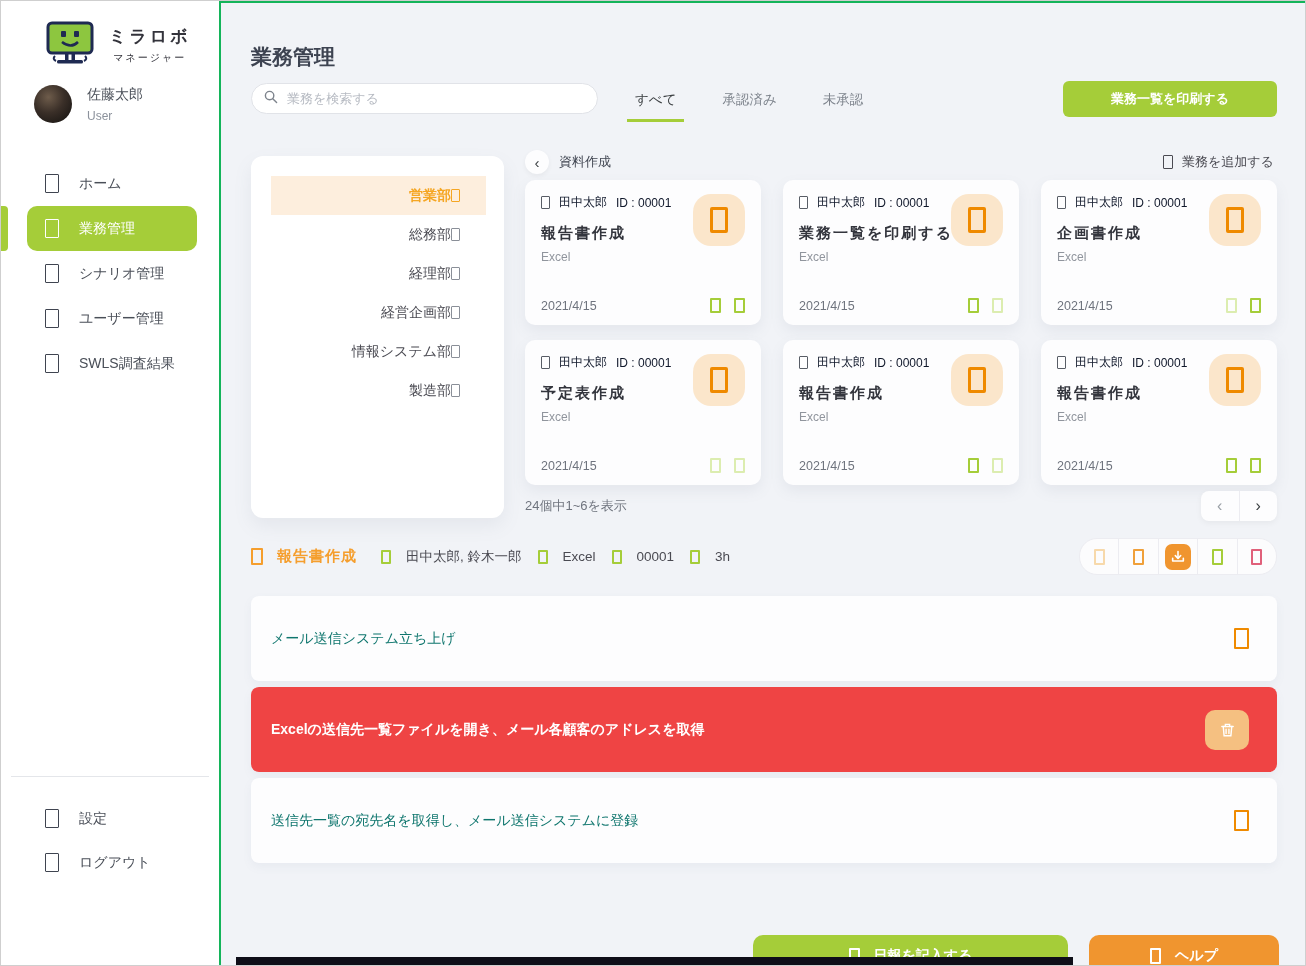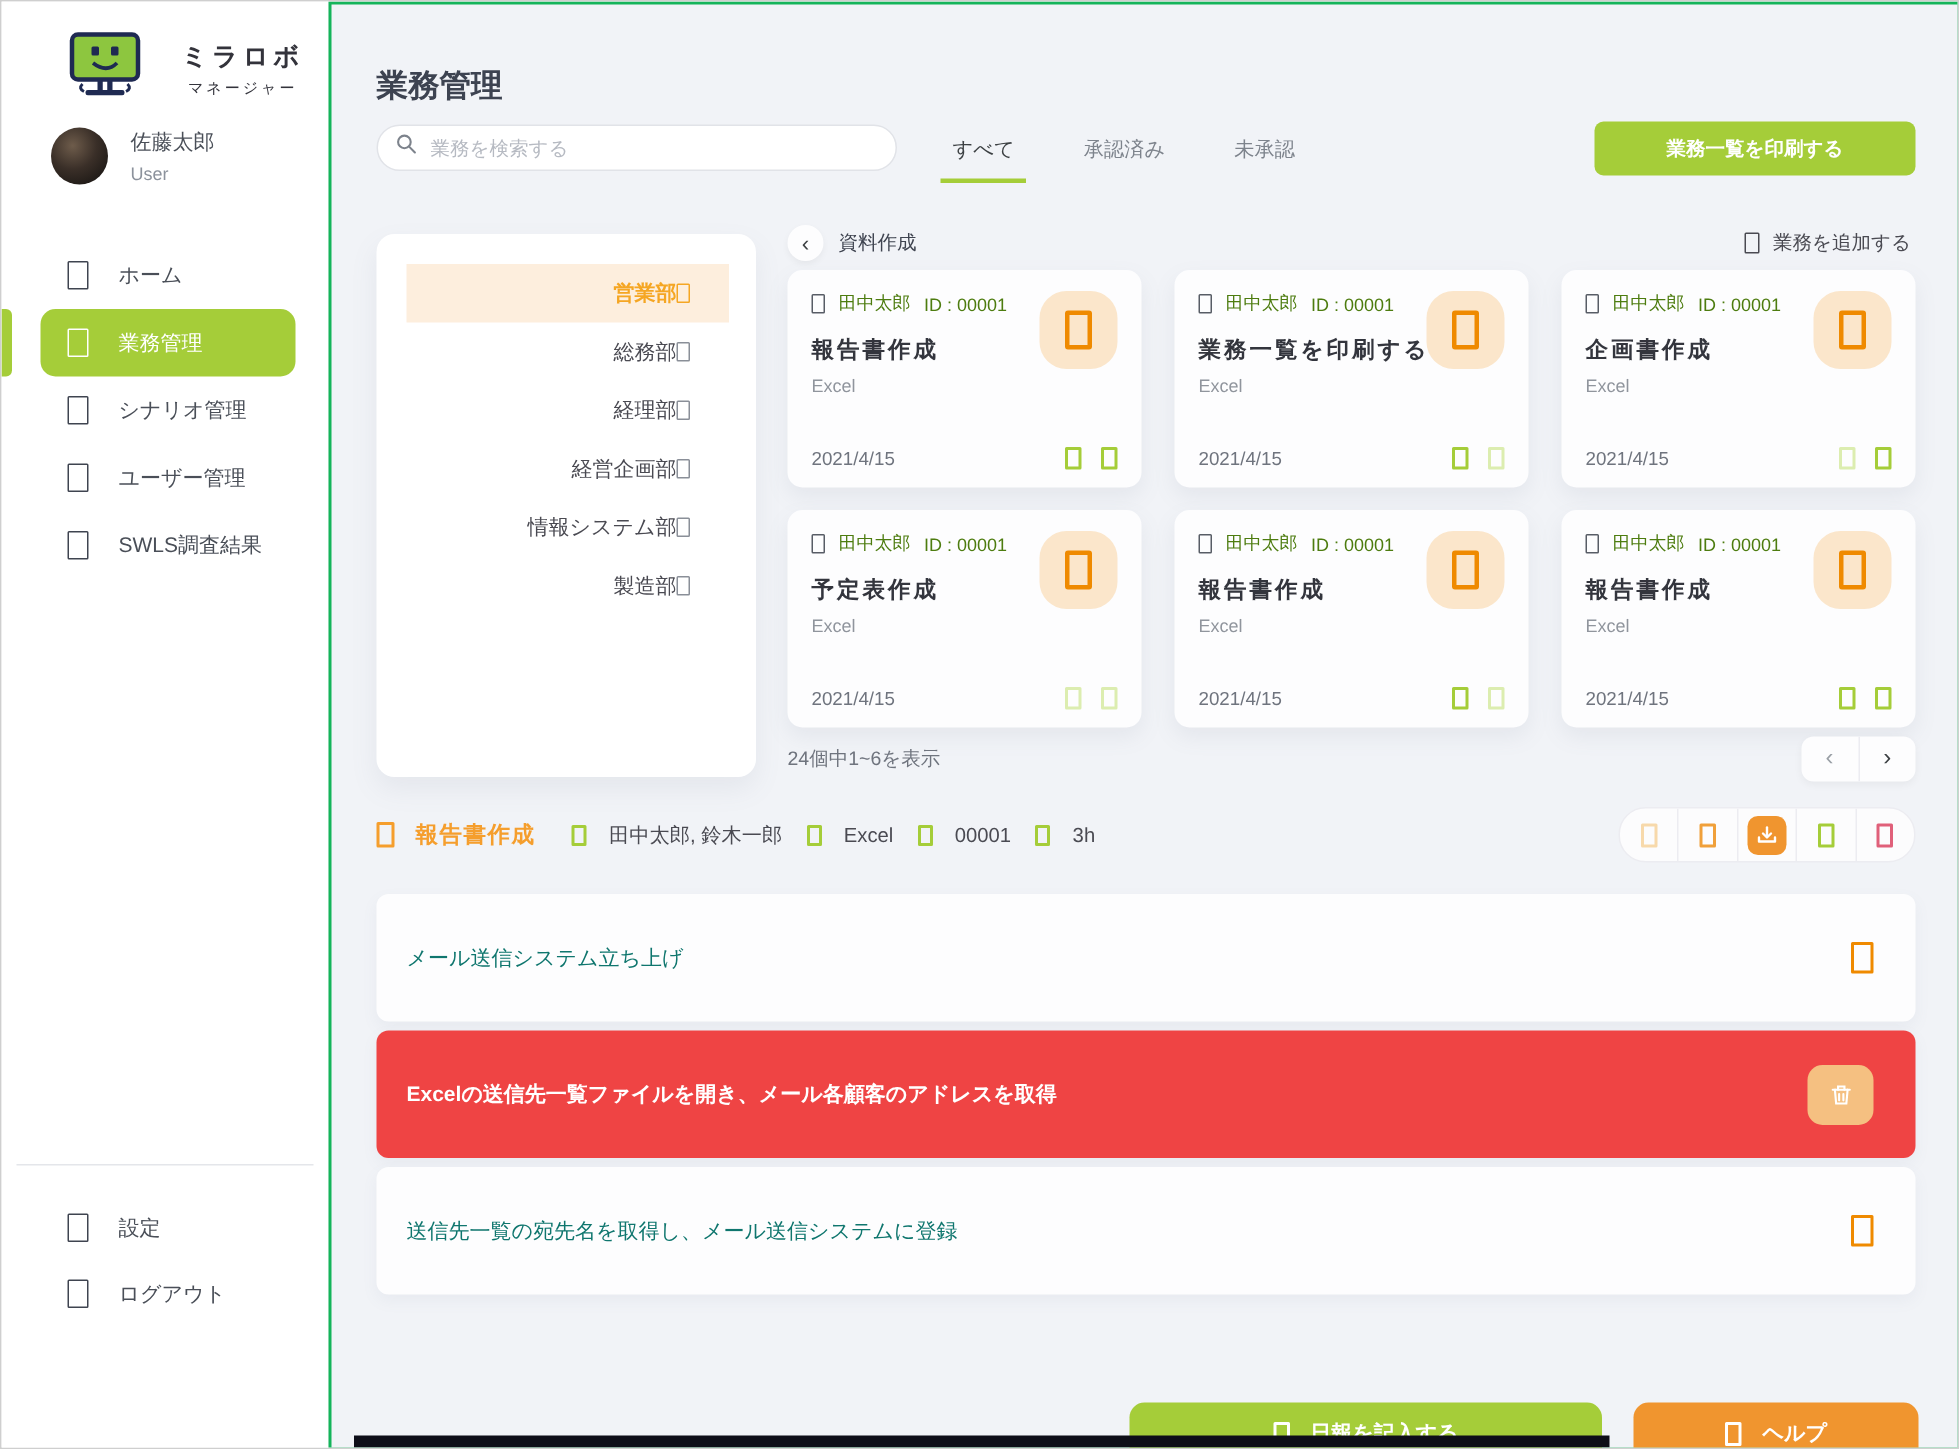--- a/index.html
+++ b/index.html
@@ -4,21 +4,21 @@
 <style>
   * { margin:0; padding:0; box-sizing:border-box; }
   body { font-family:"Liberation Sans","DejaVu Sans",sans-serif; background:#e9e9e9; }
   .screen { position:relative; width:1306px; height:966px; background:#ffffff; border:1px solid #cfcfcf; overflow:hidden; }
 
   
   .tofu { display:inline-block; width:11px; height:15px; border:1.6px solid currentColor; border-radius:1px; flex:none; }
 
   
   .sidebar { position:absolute; left:0; top:0; width:218px; height:966px; background:#fff; }
-  .brand { position:absolute; left:44px; top:20px; display:flex; align-items:center; gap:24px; }
+  .brand { position:absolute; left:44px; top:20px; display:flex; align-items:center; gap:12px; }
   .brand-name { font-size:17px; font-weight:bold; color:#33333b; letter-spacing:3px; }
   .brand-sub { font-size:10px; color:#33333b; letter-spacing:2px; margin-top:3px; text-align:center; }
   .user-row { position:absolute; left:33px; top:84px; display:flex; gap:15px; align-items:center; }
   .avatar { width:38px; height:38px; border-radius:50%;
             background:radial-gradient(circle at 38% 32%, #6e5c4b 0%, #3a2f28 45%, #141210 95%); }
   .user-name { font-size:14px; color:#4a4f58; }
   .user-role { font-size:12px; color:#8c929c; margin-top:5px; }
 
   .side-item { position:absolute; left:0; width:218px; height:45px; display:flex; align-items:center;
                padding-left:44px; color:#4a4f58; font-size:14px; cursor:pointer; }
@@ -60,21 +60,21 @@
   .board-head-left { position:absolute; left:304px; top:147px; display:flex; align-items:center; gap:10px; }
   .back-circle { width:24px; height:24px; border-radius:50%; background:#fdfdfe; display:flex; align-items:center;
                  justify-content:center; font-size:15px; color:#3c4043; cursor:pointer; box-shadow:0 2px 5px rgba(0,0,0,0.05); }
   .group-title { font-size:13px; color:#3f4450; }
   .add-task { position:absolute; left:942px; top:150px; display:flex; align-items:center; gap:9px; font-size:13px;
               color:#4a4a52; cursor:pointer; }
   .add-task .tofu { width:10px; height:14px; }
 
   .card { position:absolute; width:236px; height:145px; background:#fdfdfe; border-radius:10px;
           box-shadow:0 6px 14px rgba(120,130,150,0.10); padding:14px 16px; }
-  .card-head { display:flex; gap:9px; font-size:12px; color:#4d7c0f; align-items:center;text-align:center; }
+  .card-head { display:flex; gap:9px; font-size:12px; color:#0f172a; align-items:center;text-align:center; }
   .card-head .tofu { width:9px; height:13px; color:#585d66; }
   .card-iconbox { position:absolute; top:14px; right:16px; width:52px; height:52px; border-radius:18px;
                   background:#fbe6cb; display:flex; align-items:center; justify-content:center; }
   .card-iconbox .tofu { width:18px; height:26px; border:3px solid #ef8a00; border-radius:2px; }
   .card-title { margin-top:13px; font-size:15px; font-weight:bold; letter-spacing:2px; color:#33353d; }
   .card-tool { margin-top:7px; font-size:12px; color:#90959d; }
   .card-foot { position:absolute; bottom:12px; left:16px; right:16px; display:flex; justify-content:space-between; align-items:center;text-align:center; }
   .card-date { font-size:12.5px; color:#6f747e; }
   .mini-icons { display:flex; gap:13px; }
   .mini { display:inline-block; width:11px; height:15px; border:2px solid #a5cd39; border-radius:1px; }

